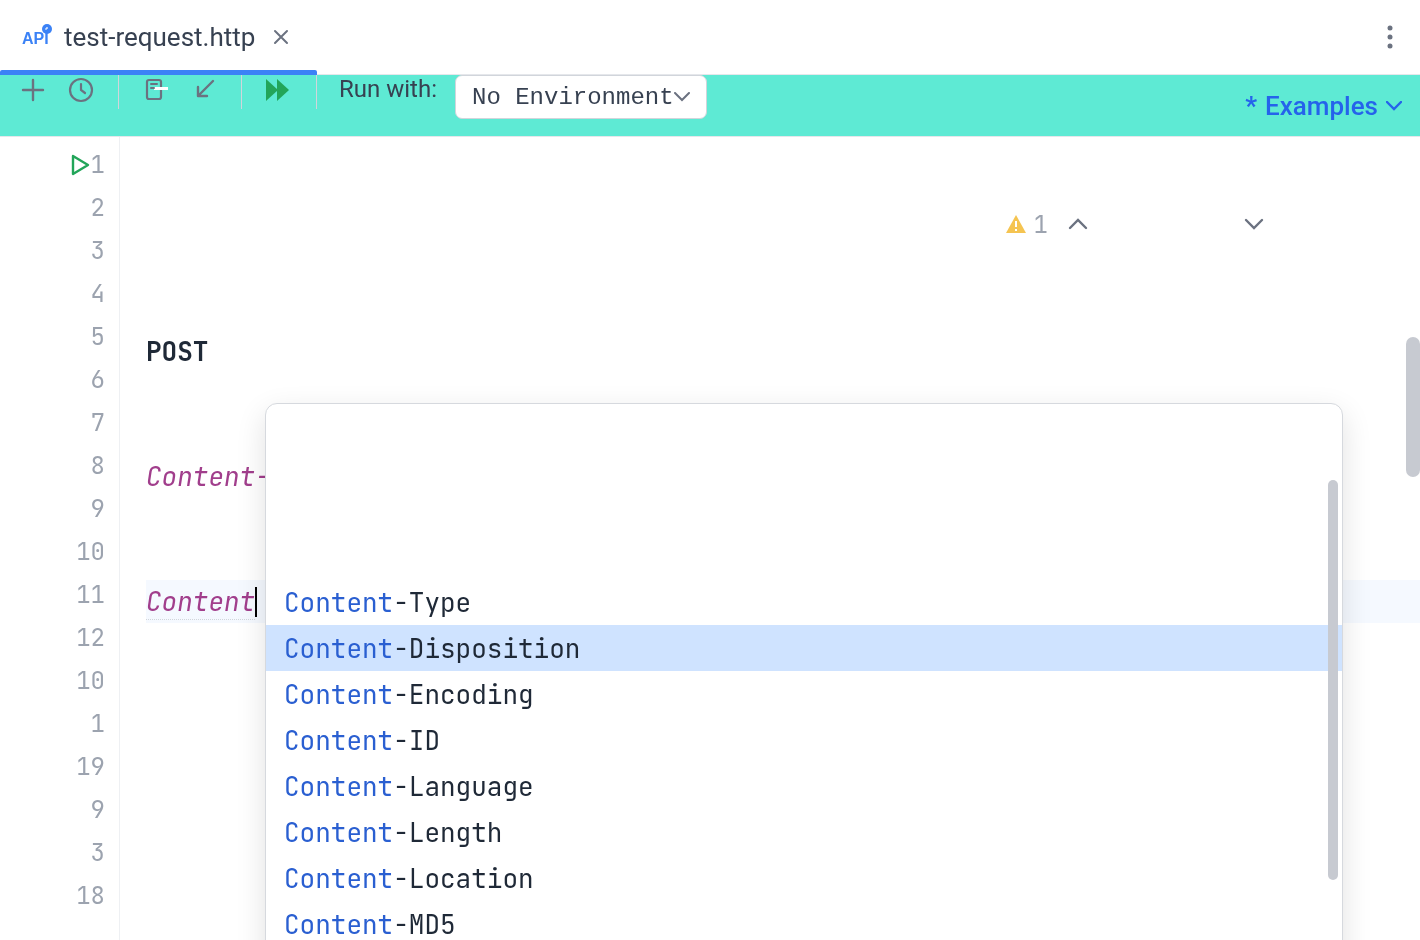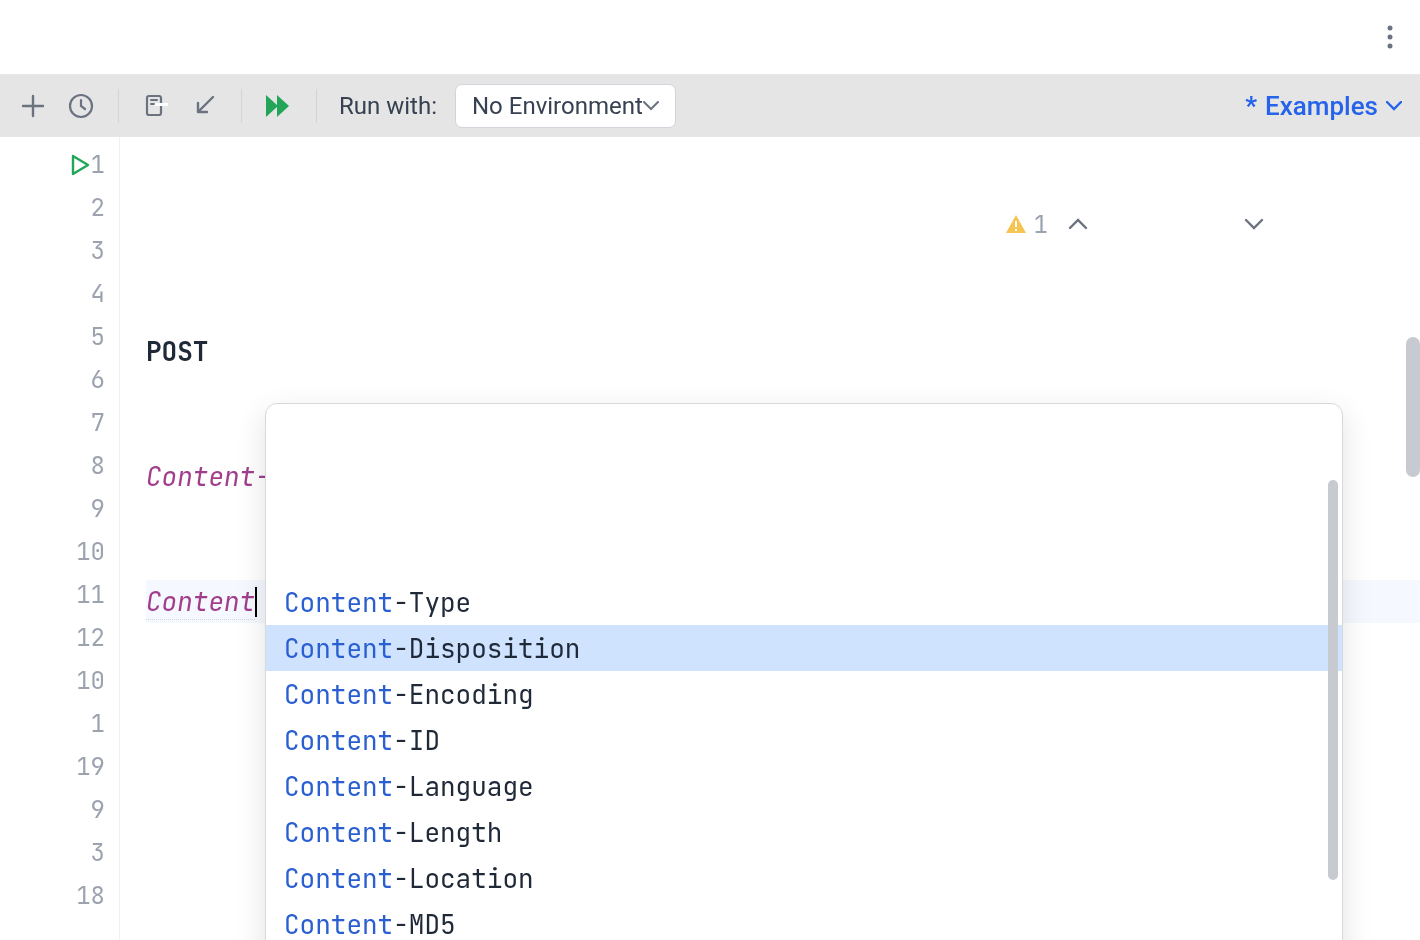--- a/index.html
+++ b/index.html
@@ -10,26 +10,26 @@
   .tabbar { height:75px; display:flex; align-items:stretch; border-bottom:1px solid #e5e7eb; position:relative; }
   .tab { display:flex; align-items:center; gap:12px; padding:0 22px; position:relative; }
   .tab.active::after { content:""; position:absolute; left:0; right:0; bottom:-1px; height:5px; background:#3b82f6; border-radius:2px 2px 0 0; }
   .tab-icon { width:30px; height:30px; display:flex; align-items:center; justify-content:center; color:#3b82f6; font-weight:700; font-size:16px; position:relative; }
   .tab-title { font-size:26px; color:#374151; }
   .tab-close { font-size:22px; color:#6b7280; padding:6px; cursor:pointer; }
   .tabbar-spacer { flex:1; }
   .tabbar-more { width:60px; display:flex; align-items:center; justify-content:center; color:#6b7280; font-size:26px; }
 
   
-  .toolbar { height:62px; display:flex; align-items:center; padding:0 18px; gap:18px; border-bottom:1px solid #e5e7eb; background:#e5e5e5; }
+  .toolbar { height:62px; display:flex; padding:0 18px; gap:18px; border-bottom:1px solid #e5e7eb; background:#5eead4; }
   .tb-ico { width:30px; height:30px; display:flex; align-items:center; justify-content:center; color:#6b7280; }
   .tb-sep { width:1px; height:34px; background:#d1d5db; margin:0 4px; }
   .tb-play svg { color:#22a559; }
   .tb-label { font-size:24px; color:#374151; }
-  .env-select { height:44px; padding:0 16px; border:1px solid #d1d5db; border-radius:7px; display:flex; align-items:center; gap:0; font-size:24px; color:#374151; background:#fff; }
+  .env-select { height:44px; padding:0 16px; border:1px solid #d1d5db; border-radius:7px; display:flex; align-items:center; gap:0; font-size:24px; color:#374151; background:#fff;font-family:Liberation Mono, monospace; }
   .env-select .chev { color:#6b7280; }
   .toolbar-spacer { flex:1; }
   .examples { color:#2563eb; font-size:26px; font-weight:500; display:flex; align-items:center; gap:8px; }
   .asterisk { font-weight:700; }
 
   
   .editor { display:flex; height:calc(100% - 75px - 62px); position:relative; }
   .gutter { width:120px; border-right:1px solid #eef0f3; padding-top:6px; }
   .g-row { height:43px; display:flex; align-items:center; justify-content:flex-end; padding-right:14px; font-family:"JetBrains Mono",Menlo,Consolas,monospace; font-size:24px; color:#9ca3af; position:relative; }
   .g-row .run-ico { position:absolute; left:70px; color:#22a559; }
@@ -62,20 +62,35 @@
   .popup-scrollbar { position:absolute; right:4px; top:6px; width:10px; height:400px; background:#c7cad1; border-radius:5px; }
 
   svg { display:block; }
 </style>
 </head>
 <body>
 
 <div class="root">
 
   <div class="tabbar">
+    <div class="tab active">
+      <span class="tab-icon">
+        <svg width="30" height="30" viewBox="0 0 30 30">
+            <text x="0" y="22" font-size="16" font-weight="700" fill="#3b82f6" font-family="sans-serif">API</text>
+            <circle cx="25" cy="7" r="5" fill="#3b82f6"></circle>
+            <path d="M23 7 l2 0 M25 5 l0 2" stroke="#fff" stroke-width="1.2"></path>
+          </svg>
+      </span>
+      <span class="tab-title">test-request.http</span>
+      <span class="tab-close">
+        <svg width="16" height="16" viewBox="0 0 16 16">
+            <path d="M2 2 L14 14 M14 2 L2 14" stroke="#6b7280" stroke-width="2" stroke-linecap="round"></path>
+          </svg>
+      </span>
+    </div>
     <div class="tabbar-spacer"></div>
     <div class="tabbar-more">
       <svg width="6" height="24" viewBox="0 0 6 24">
           <circle cx="3" cy="3" r="2.5" fill="#6b7280"></circle>
           <circle cx="3" cy="12" r="2.5" fill="#6b7280"></circle>
           <circle cx="3" cy="21" r="2.5" fill="#6b7280"></circle>
         </svg>
     </div>
   </div>
 

